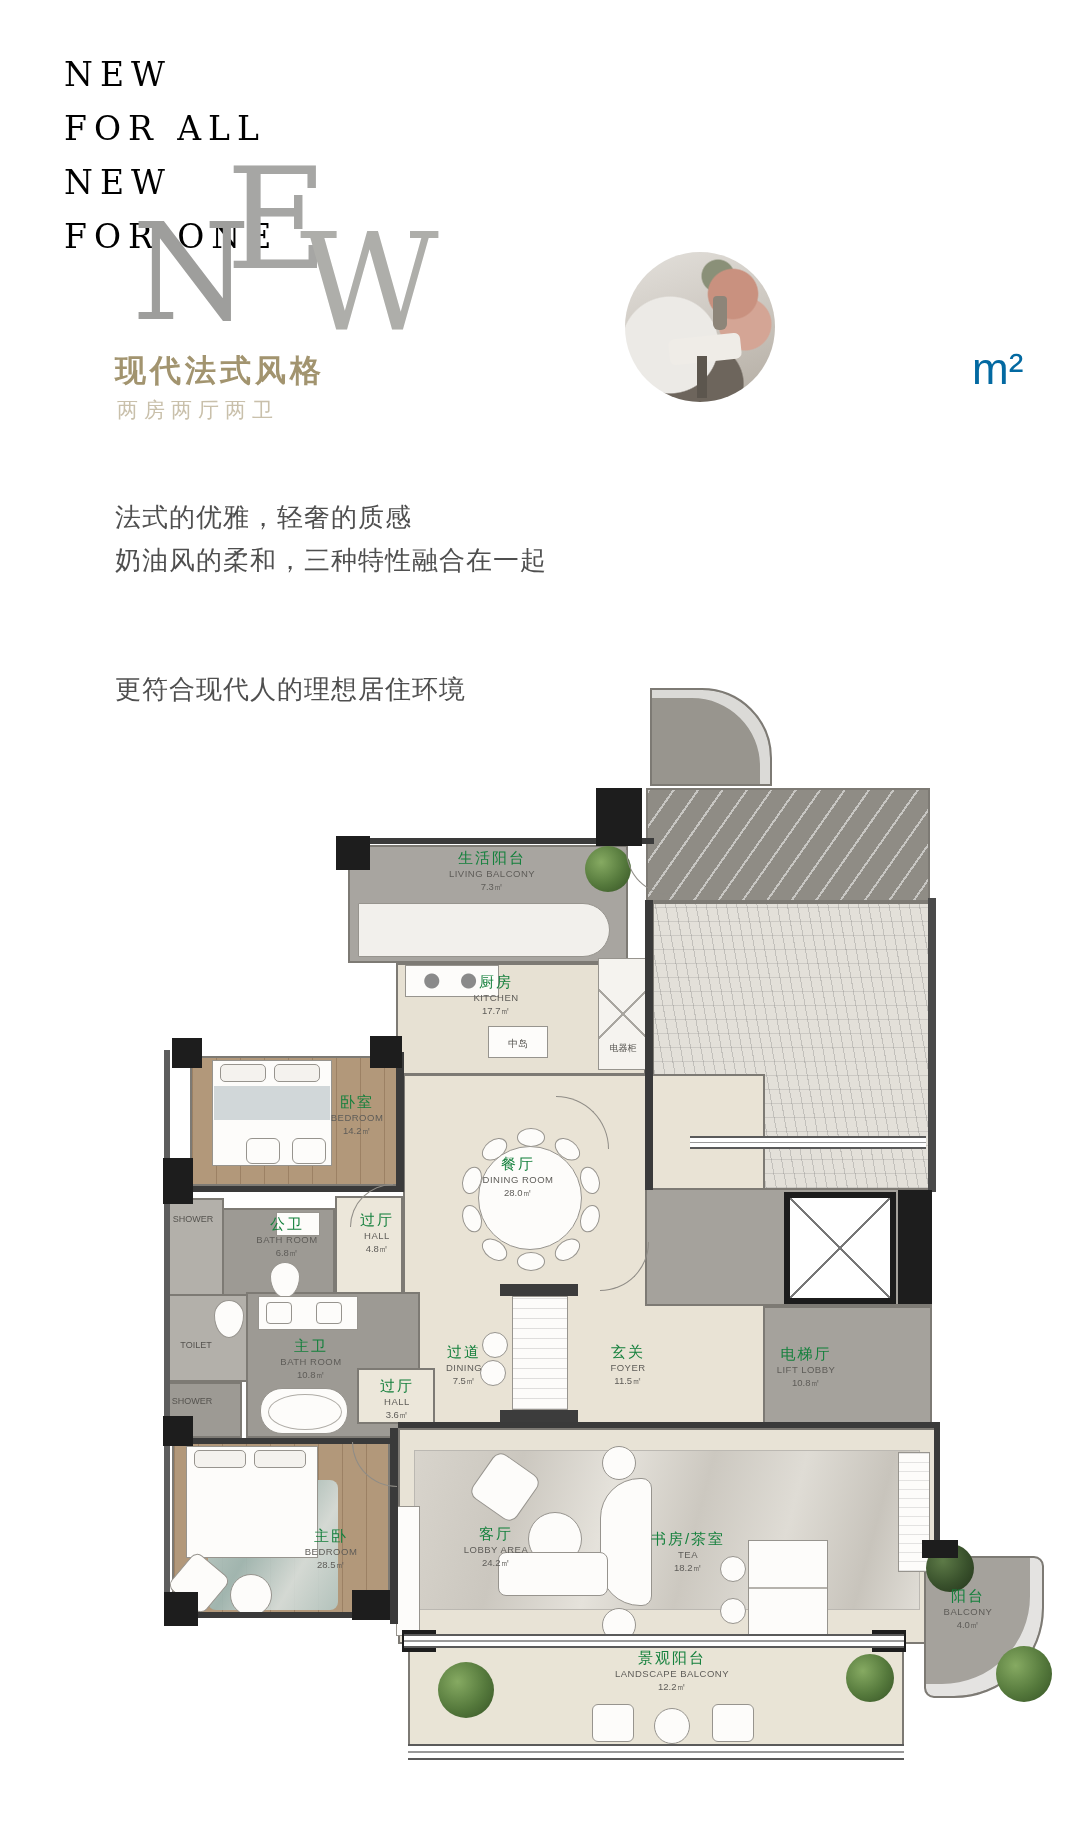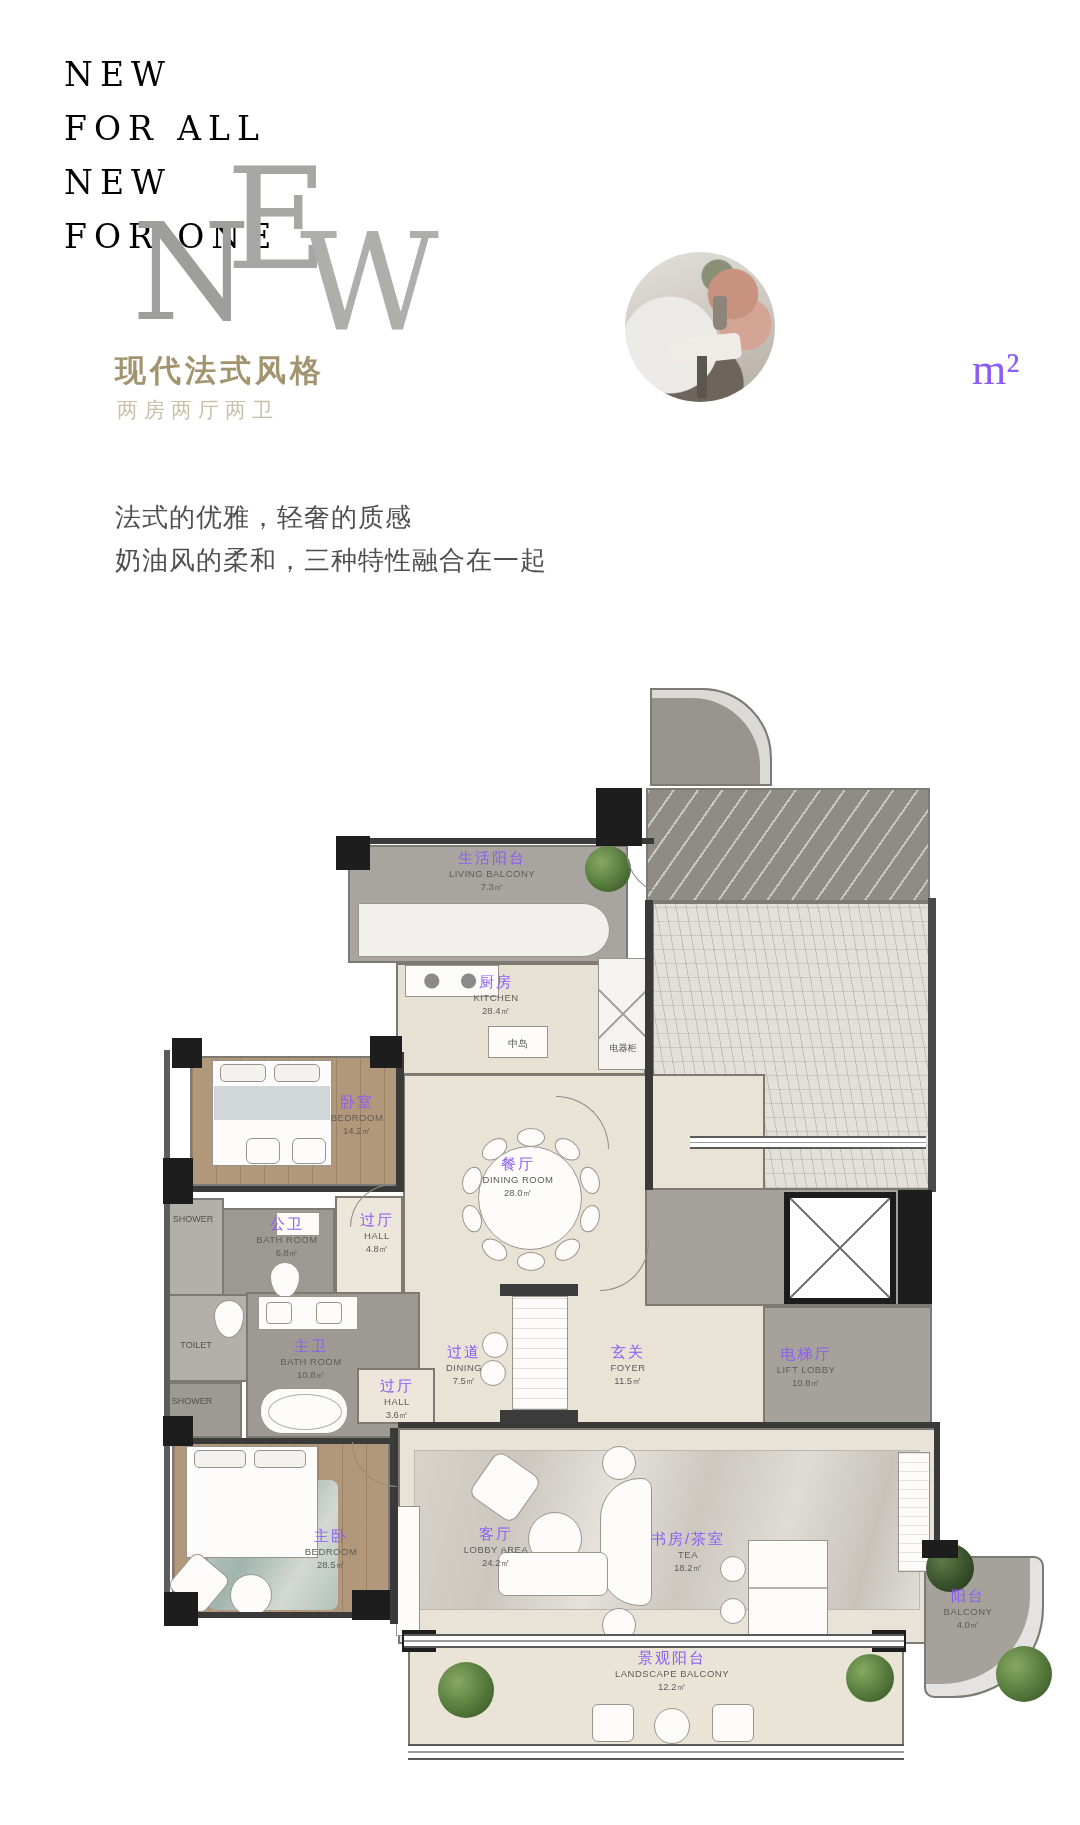--- a/index.html
+++ b/index.html
@@ -7,21 +7,21 @@
         font-family:"Liberation Sans",sans-serif;}
   .ab{position:absolute;}
   
   .ghost{position:absolute;font-family:"DejaVu Serif",serif;color:#000000;letter-spacing:7px;
          font-size:33px;line-height:1;}
   .bigletter{position:absolute;font-family:"DejaVu Serif",serif;color:#9e9e9c;line-height:1;}
   .hd-title{position:absolute;font-size:31px;font-weight:bold;color:#a2946f;letter-spacing:4px;}
   .hd-sub{position:absolute;font-size:21px;color:#c9c0ab;letter-spacing:6px;}
   .bignum{position:absolute;font-family:"DejaVu Serif",serif;font-size:320px;line-height:1;
           color:#c8c2b3;letter-spacing:-0.14em;z-index:2;}
-  .bigunit{position:absolute;font-family:Liberation Serif, serif;font-size:44px;color:#8b5cf6;z-index:2;}
+  .bigunit{position:absolute;font-family:Liberation Sans, sans-serif;font-size:44px;color:#0369a1;z-index:2;}
   .photo{position:absolute;width:150px;height:150px;border-radius:50%;z-index:1;overflow:hidden;
      background:
       radial-gradient(circle at 72% 28%, #c9917f 0 16%, rgba(201,145,127,0) 17%),
       radial-gradient(circle at 80% 48%, #d4a595 0 18%, rgba(212,165,149,0) 19%),
       radial-gradient(circle at 62% 16%, #8a9078 0 10%, rgba(138,144,120,0) 11%),
       radial-gradient(circle at 30% 62%, #eceae6 0 34%, rgba(236,234,230,0) 35%),
       radial-gradient(circle at 52% 88%, #6d655c 0 26%, rgba(109,101,92,0) 27%),
       linear-gradient(160deg,#e3e0db 0%,#cfcac3 45%,#b3aca2 100%);}
   .photo .tbl{position:absolute;left:44px;top:84px;width:72px;height:26px;background:#efece7;
       border-radius:6px;transform:rotate(-6deg);}
@@ -33,21 +33,21 @@
   
   .floor{position:absolute;box-sizing:border-box;border:2px solid #7d7a74;}
   .wall{position:absolute;background:#3a3a3a;z-index:20;}
   .blk{position:absolute;background:#1d1d1d;z-index:21;}
   .fur{position:absolute;background:#fdfcfa;border:1px solid #97948e;box-sizing:border-box;z-index:10;}
   .circ{border-radius:50%;}
   .plant{position:absolute;border-radius:50%;z-index:12;
      background:radial-gradient(circle at 35% 35%, #86aa62, #55793c 55%, #3f5e2c 85%);}
   .plant.dark{background:radial-gradient(circle at 35% 35%, #5d7a47, #39512c 55%, #2a3d20 85%);}
   .rl{position:absolute;transform:translateX(-50%);text-align:center;color:#4e4c48;z-index:30;line-height:1;}
-  .rl .cn{font-size:15px;letter-spacing:2px;margin-bottom:4px;color:#8b5cf6;}
+  .rl .cn{font-size:15px;letter-spacing:2px;margin-bottom:4px;color:#15803d;}
   .rl .en{font-size:9.5px;letter-spacing:.5px;margin-bottom:3px;color:#5e5c58;}
   .rl .ar{font-size:9.5px;color:#5e5c58;}
   .ml{position:absolute;font-size:9px;color:#55534f;text-align:center;z-index:30;}
   .arc{position:absolute;border:1.5px solid #8f8c86;border-top:none;border-right:none;
        border-radius:0 0 0 100%;z-index:25;}
   .window{position:absolute;background:#fff;border-top:2px solid #5a5a5a;border-bottom:2px solid #5a5a5a;
      background-image:linear-gradient(0deg, transparent 44%, #9a9a9a 44% 56%, transparent 56%);z-index:22;}
   .chair{position:absolute;left:50%;top:50%;width:26px;height:17px;margin:-8px -13px;
      background:#fdfcfa;border:1px solid #97948e;border-radius:50%;}
   .wmark{position:absolute;font-size:30px;font-weight:bold;color:#0d0d0d;letter-spacing:1px;z-index:40;
@@ -73,20 +73,21 @@
 
   <div class="photo" style="left:625px;top:252px">
     <div class="tbl"></div>
     <div class="leg"></div>
     <div class="vase"></div>
   </div>
   <div class="bigunit" style="left:972px;top:344px">m²</div>
 
   <div class="para" style="top:496px">法式的优雅，轻奢的质感</div>
   <div class="para" style="top:539px">奶油风的柔和，三种特性融合在一起</div>
+  <div class="para" style="top:668px">更符合现代人的理想居住环境</div>
 
   <div class="floor" style="left:650px;top:688px;width:122px;height:98px;background:#98958e;border-radius:0 70px 0 0;box-shadow:inset -10px 8px 0 rgba(255,255,255,.65)"></div>
   <div class="blk" style="left:596px;top:788px;width:46px;height:58px"></div>
   <div class="floor" style="left:646px;top:788px;width:284px;height:114px;background:#8f8c85;background-image:repeating-linear-gradient(125deg, rgba(255,255,255,.5) 0 2px, transparent 2px 20px)"></div>
 
   <div class="floor" style="left:652px;top:902px;width:278px;height:288px;background:#e3e0d9;background-image:repeating-linear-gradient(80deg, rgba(110,110,110,.28) 0 1px, transparent 1px 10px),repeating-linear-gradient(0deg, rgba(110,110,110,.2) 0 1px, transparent 1px 14px)"></div>
   <div class="window" style="left:690px;top:1136px;width:236px;height:9px"></div>
 
   <div class="floor" style="left:348px;top:845px;width:280px;height:118px;background:#a8a5a0"></div>
   <div class="fur" style="left:358px;top:903px;width:252px;height:54px;border-radius:0 28px 28px 0;background:#f2f0ec"></div>
@@ -224,21 +225,21 @@
   <div class="arc" style="left:352px;top:1442px;width:44px;height:44px"></div>
 
   <div class="rl" style="left:492px;top:850px">
     <div class="cn">生活阳台</div>
     <div class="en">LIVING BALCONY</div>
     <div class="ar">7.3㎡</div>
   </div>
   <div class="rl" style="left:496px;top:974px">
     <div class="cn">厨房</div>
     <div class="en">KITCHEN</div>
-    <div class="ar">28.4㎡</div>
+    <div class="ar">17.7㎡</div>
   </div>
   <div class="rl" style="left:357px;top:1094px">
     <div class="cn">卧室</div>
     <div class="en">BEDROOM</div>
     <div class="ar">14.2㎡</div>
   </div>
   <div class="rl" style="left:377px;top:1212px">
     <div class="cn">过厅</div>
     <div class="en">HALL</div>
     <div class="ar">4.8㎡</div>

